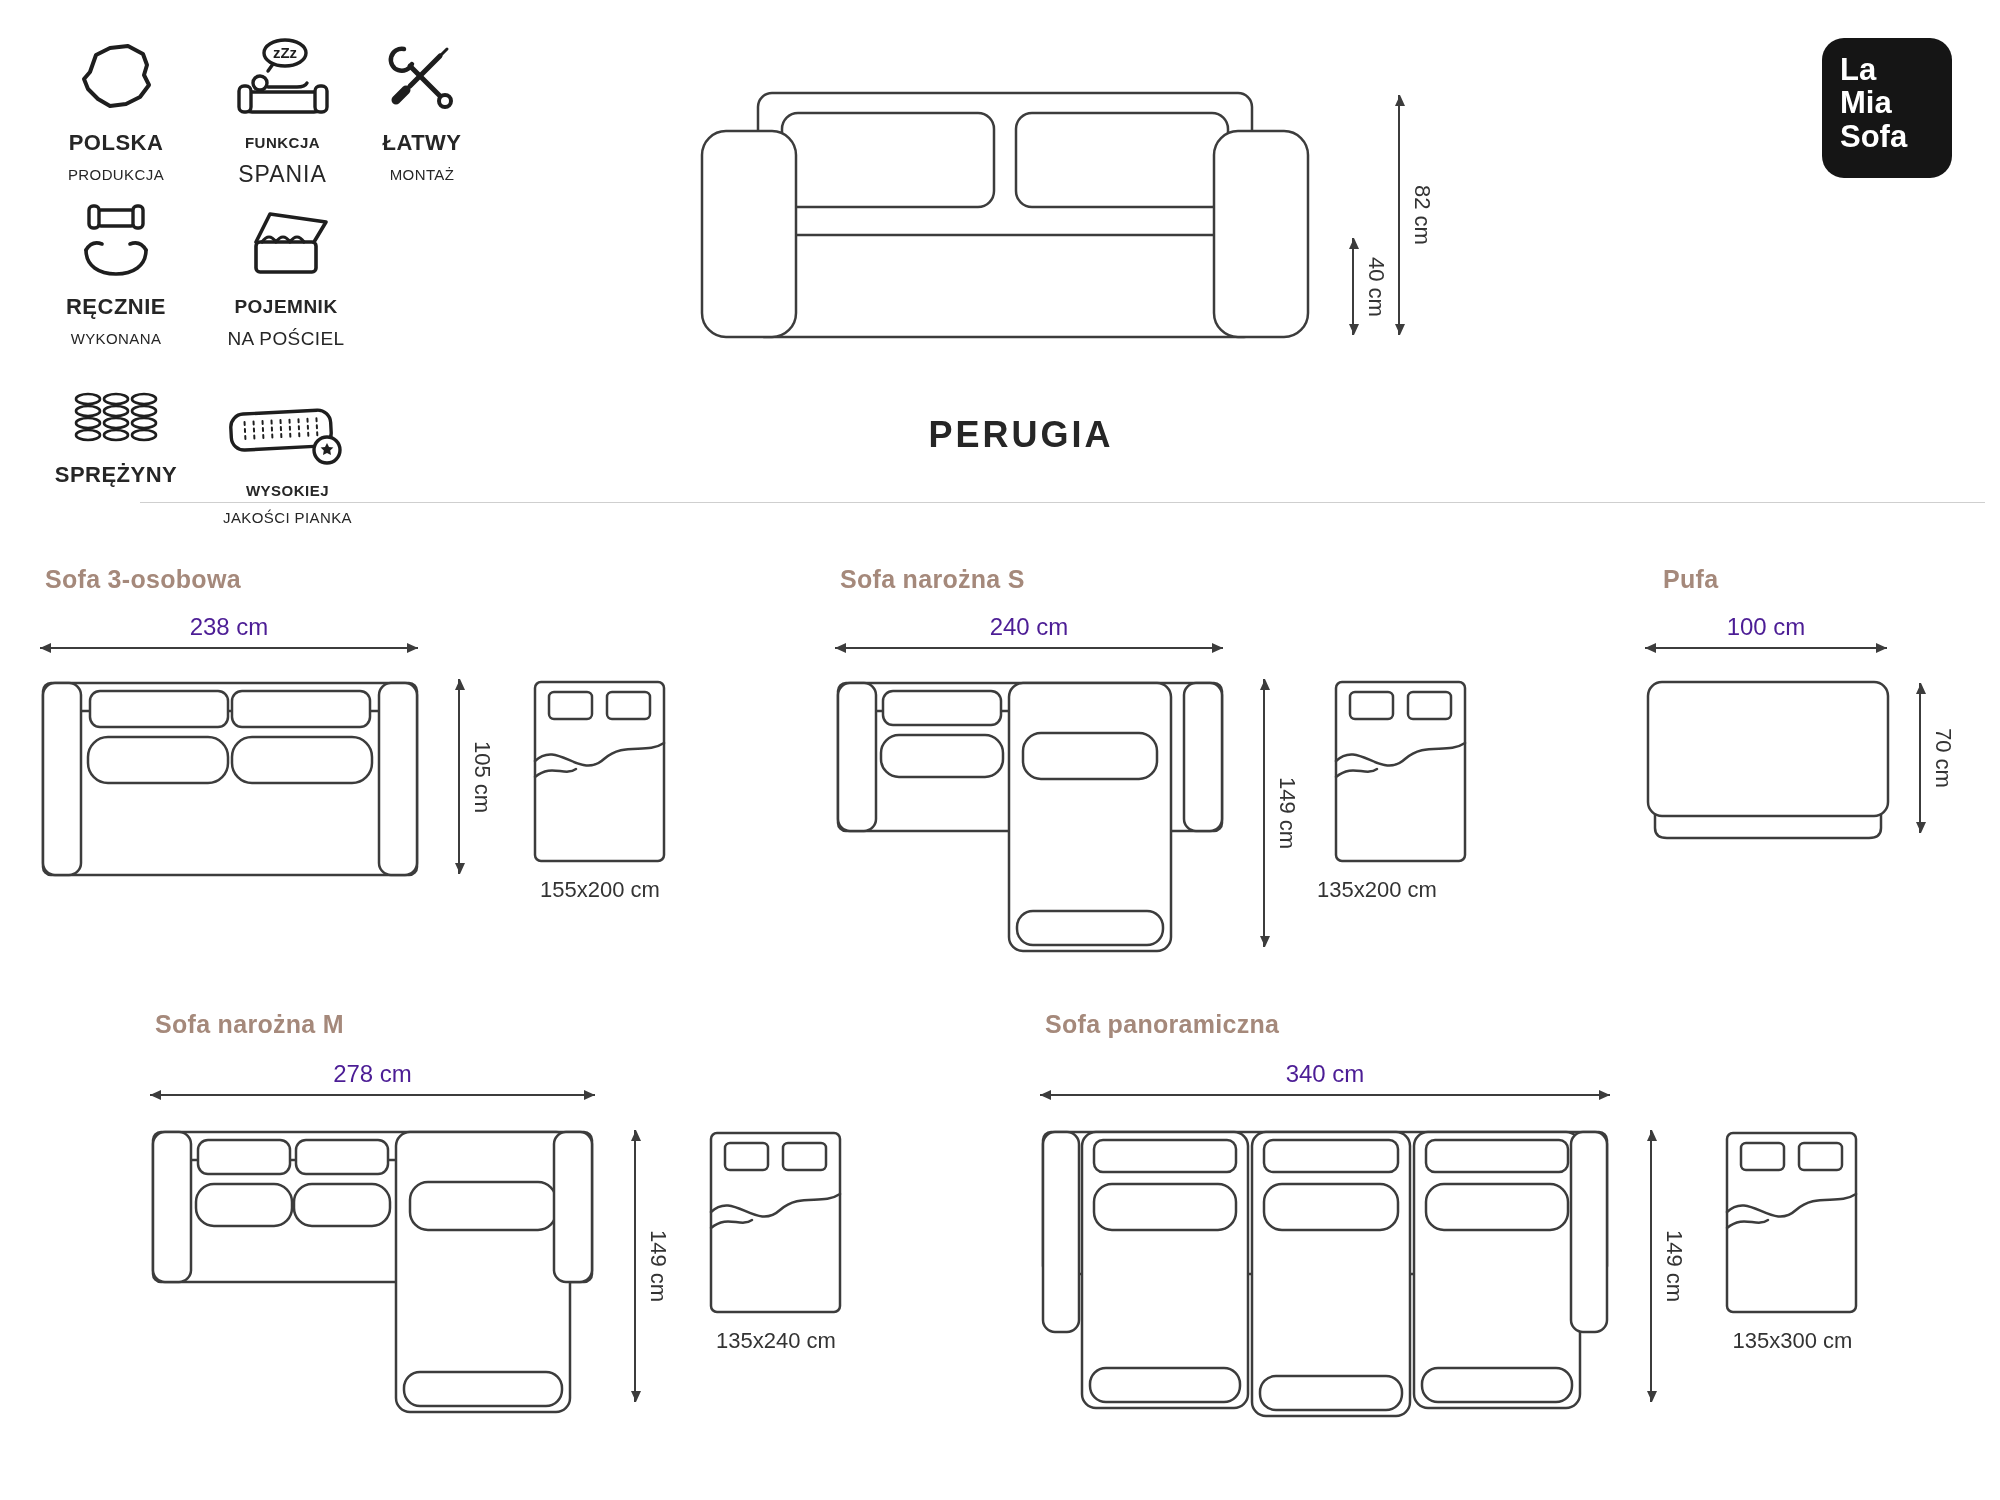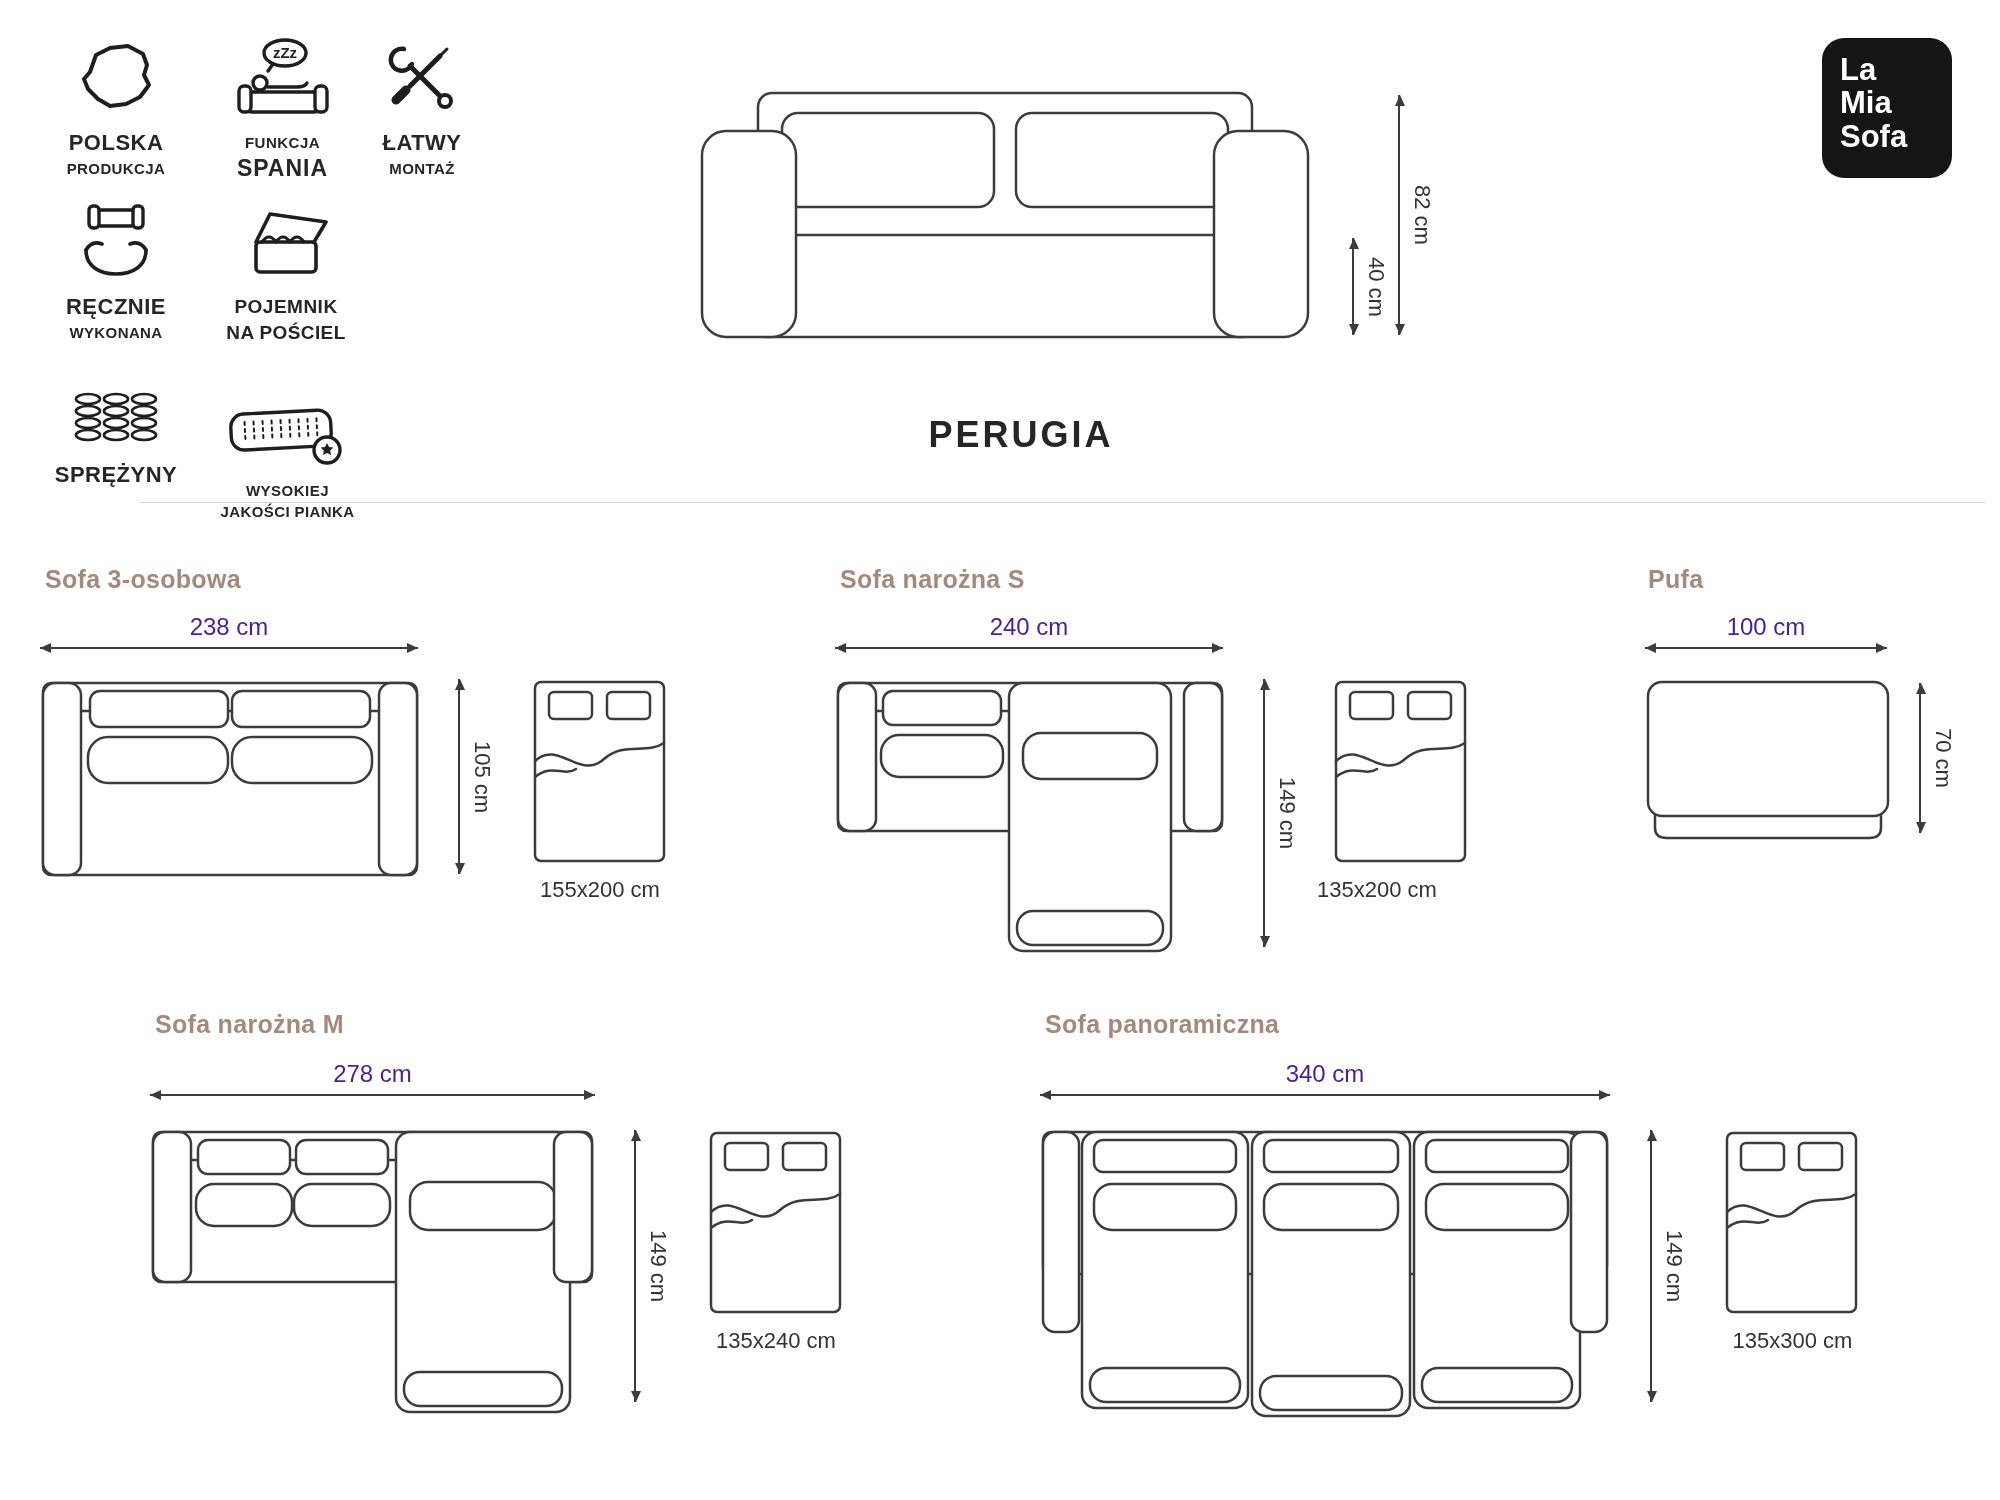--- a/index.html
+++ b/index.html
@@ -4,21 +4,21 @@
 <style>
   html,body{margin:0;padding:0;background:#fff}
   .page{position:relative;width:2000px;height:1500px;background:#fff;overflow:hidden;
         font-family:"Liberation Sans",sans-serif;color:#262626}
   .abs{position:absolute}
 
   
   .feature{position:absolute;text-align:center}
   .feature .iconbox{display:flex;align-items:flex-end;justify-content:center;margin-bottom:10px}
   .t1{font-size:22px;font-weight:700;letter-spacing:.5px}
-  .t2{font-size:15px;font-weight:700;letter-spacing:.4px;margin-top:4px}
+  .t2{font-size:15px;font-weight:400;letter-spacing:.4px;margin-top:10px}
   .feature.emph2 .t1{font-size:15px}
   .feature.emph2 .t2{font-size:23px;letter-spacing:1px}
   .feature.equal .t1,.feature.equal .t2{font-size:19px}
   .feature.small .t1,.feature.small .t2{font-size:15px}
   .ficon *{stroke:#1e1e1e;stroke-width:4;fill:none;stroke-linecap:round;stroke-linejoin:round}
   .ficon text{stroke:none;fill:#1e1e1e;font-family:"Liberation Sans",sans-serif}
 
   
   .draw *{stroke:var(--line_art,#3c3c3c);stroke-width:2.5;fill:none;stroke-linejoin:round;stroke-linecap:round}
 
@@ -238,21 +238,21 @@
       <rect x="3" y="3" width="129" height="179" rx="6"></rect>
       <rect x="17" y="13" width="43" height="27" rx="5"></rect>
       <rect x="75" y="13" width="43" height="27" rx="5"></rect>
       <path d="M3,82 C26,60 48,102 72,80 C92,62 114,76 132,64"></path>
       <path d="M3,98 C20,84 32,98 44,90"></path>
     </svg>
     <div class="bed-label" style="left:452px;top:312px;width:180px">135x200 cm</div>
   </div>
 
   <div class="abs" style="left:1645px;top:565px;width:340px;height:320px">
-    <h3 class="variant-title" style="left:3px;top:0">Pufa</h3>
+    <h3 class="variant-title" style="left:18px;top:0">Pufa</h3>
     <div class="dim-h" style="left:0;top:82px;width:242px">
       <span class="dlab">100 cm</span>
     </div>
     <svg class="draw abs" style="left:0;top:114px" width="246" height="165" viewBox="0 0 246 165">
       <rect x="3" y="3" width="240" height="134" rx="14"></rect>
       <path d="M10,136 L10,149 Q10,159 22,159 L224,159 Q236,159 236,149 L236,136"></path>
     </svg>
     <div class="dim-v" style="left:274px;top:118px;height:150px">
       <span class="dlab">70 cm</span>
     </div>

